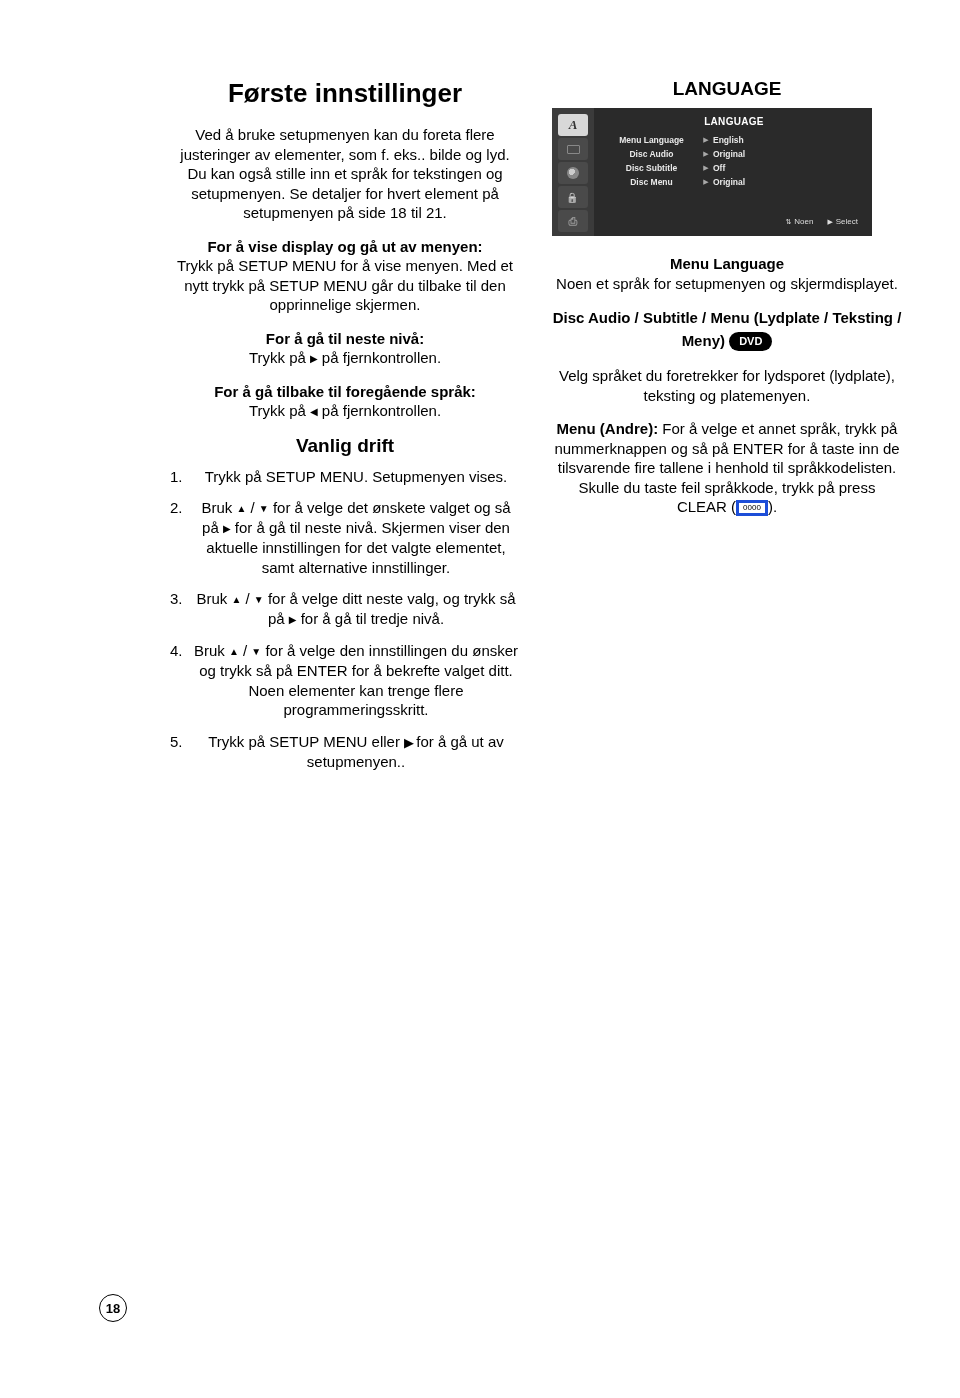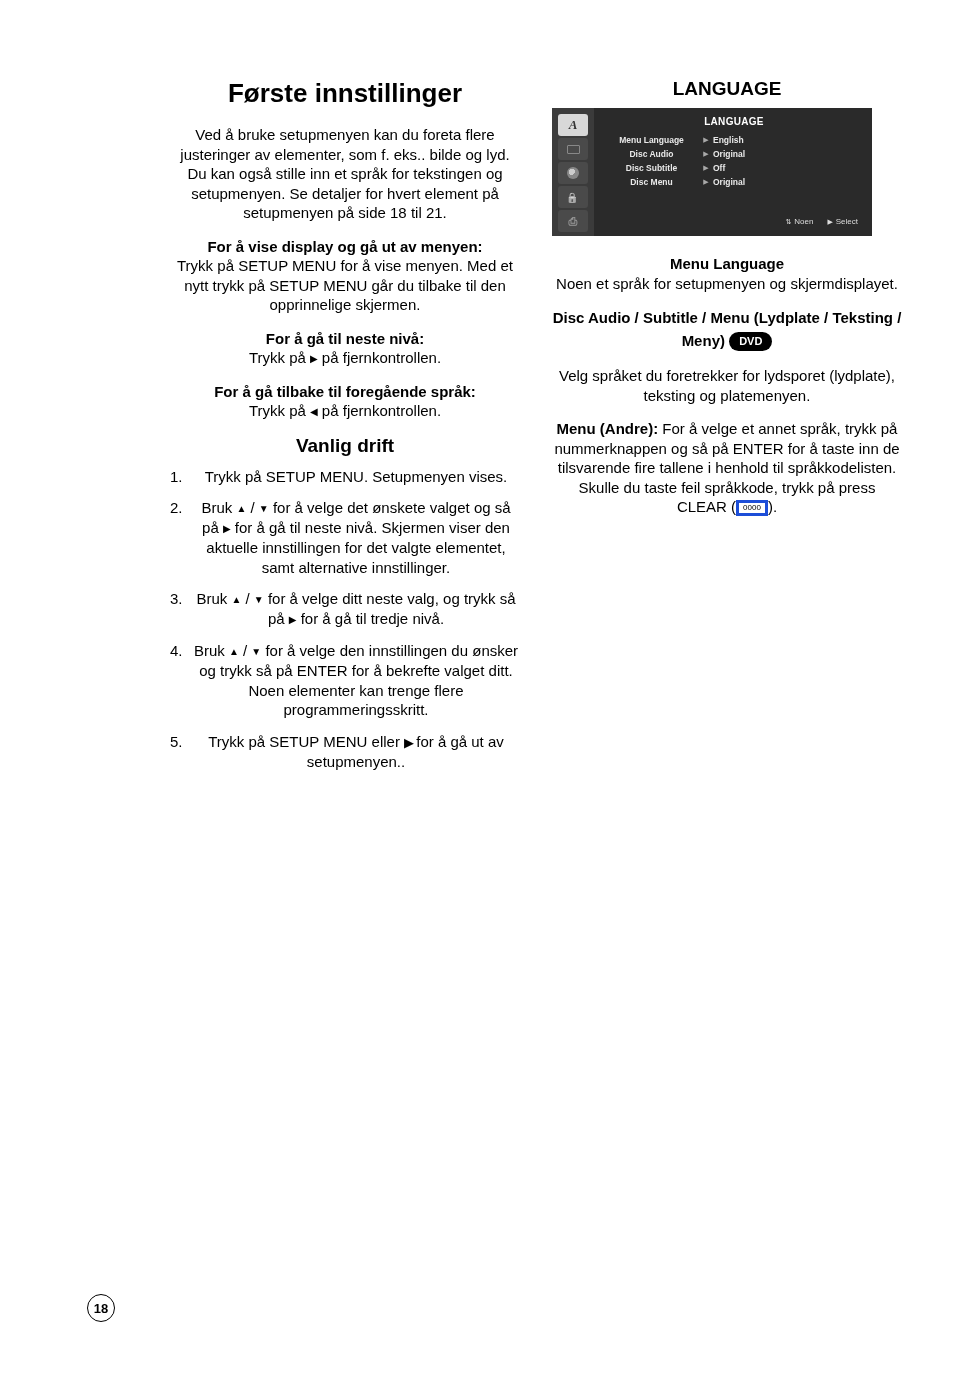--- a/index.html
+++ b/index.html
@@ -31,21 +31,21 @@
   .osd-main { flex: 1; padding: 6px 10px 8px 10px; }
   .osd-title { color: #fff; font-weight: bold; font-size: 10px; margin: 2px 0 6px 2px; letter-spacing: 0.3px; }
   .osd-row { display: flex; align-items: center; font-size: 8.5px; color: #e8e8e8; padding: 2px 0; }
   .osd-row .lab { width: 95px; font-weight: bold; }
   .osd-row .mark { width: 14px; color: #a8a8a8; font-size: 7px; }
   .osd-row .val { font-weight: bold; }
   .osd-footer { display: flex; justify-content: flex-end; gap: 14px; font-size: 8px; color: #ddd; padding: 28px 4px 2px 0; }
   .osd-footer .glyph { font-size: 7px; margin-right: 3px; }
   .dvd-pill { display: inline-block; background: #000; color: #fff; border-radius: 12px; font-size: 11px; font-weight: bold; padding: 1px 10px 2px 10px; vertical-align: 1px; }
   .tiny-pill { display: inline-block; background: #fff; border: 3px solid #1d4ed8; border-radius: 0; font-size: 8px; padding: 0 4px; vertical-align: 2px; line-height: 10px; }
-  .pagenum { position: absolute; left: 87px; bottom: 76px; width: 28px; height: 28px; border: 1.5px solid #000; border-radius: 50%; display: flex; align-items: center; justify-content: center; font-size: 13px; font-weight: bold; }
+  .pagenum { position: absolute; left: 99px; bottom: 76px; width: 28px; height: 28px; border: 1.5px solid #000; border-radius: 50%; display: flex; align-items: center; justify-content: center; font-size: 13px; font-weight: bold; }
   .ic-lang::before { content: "A"; font-family: serif; font-style: italic; font-size: 13px; }
   .ic-display { border: 1.5px solid #888; border-radius: 1px; width: 13px; height: 9px; display: inline-block; }
   .ic-audio { width: 12px; height: 12px; border-radius: 50%; background: radial-gradient(circle at 40% 40%, #ccc 0 30%, #888 31% 100%); display: inline-block; }
   .ic-lock::before { content: "🔒"; font-size: 10px; filter: grayscale(1); }
   .ic-other::before { content: "⎙"; font-size: 11px; color: #999; }
 </style>
 </head>
 <body>
 
 <div class="page">

